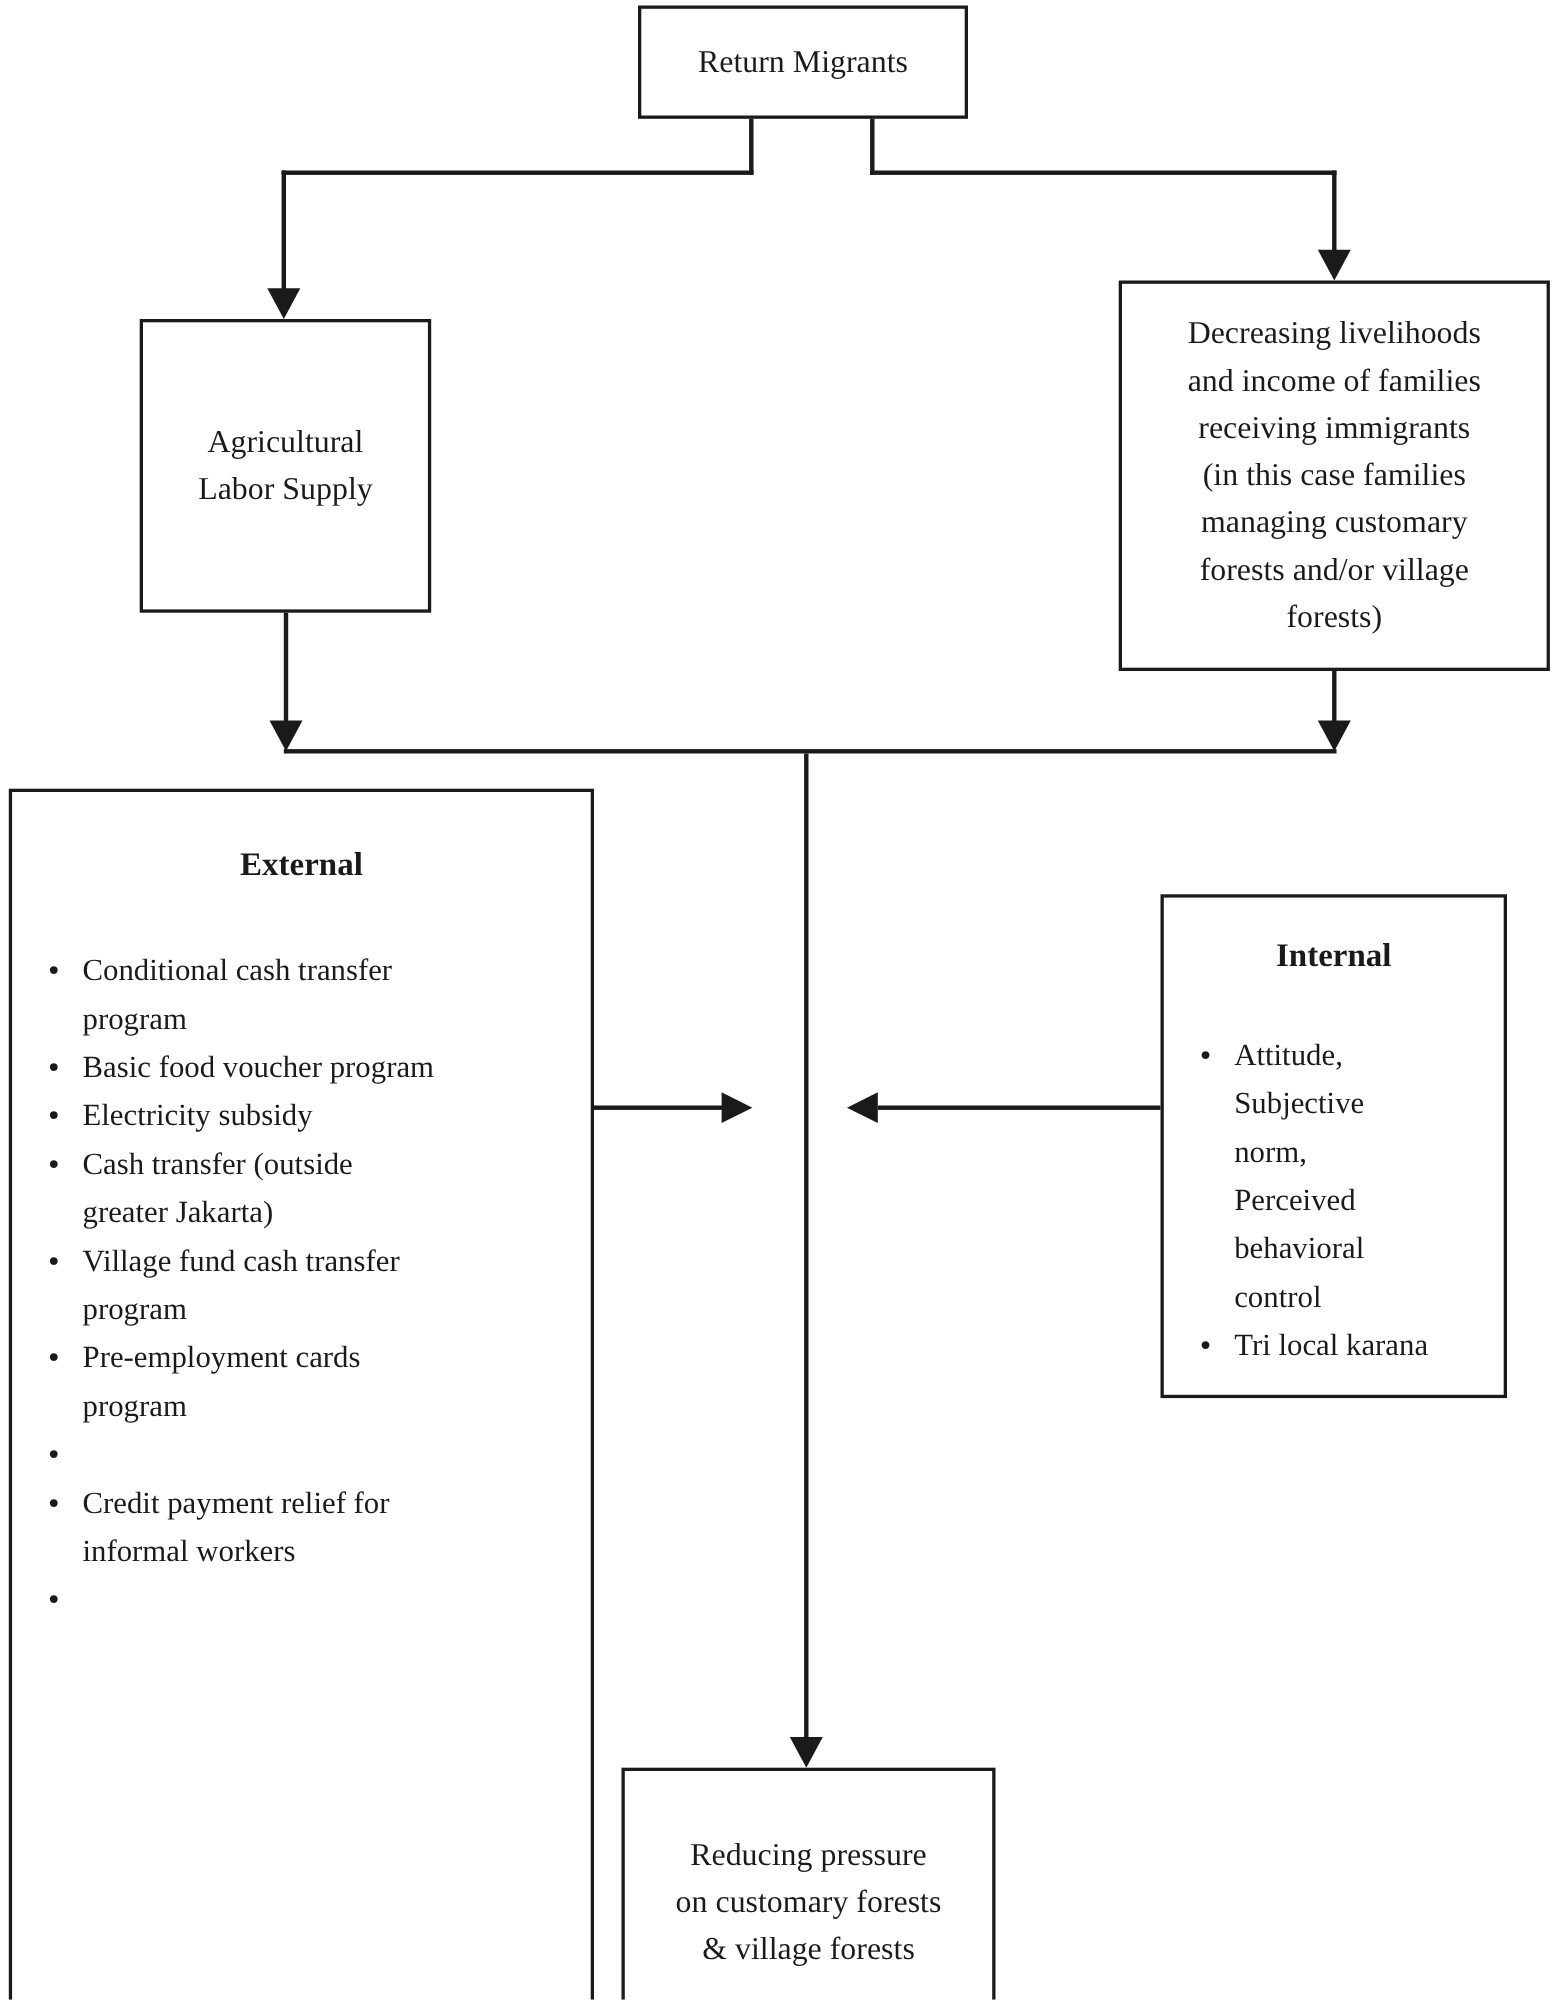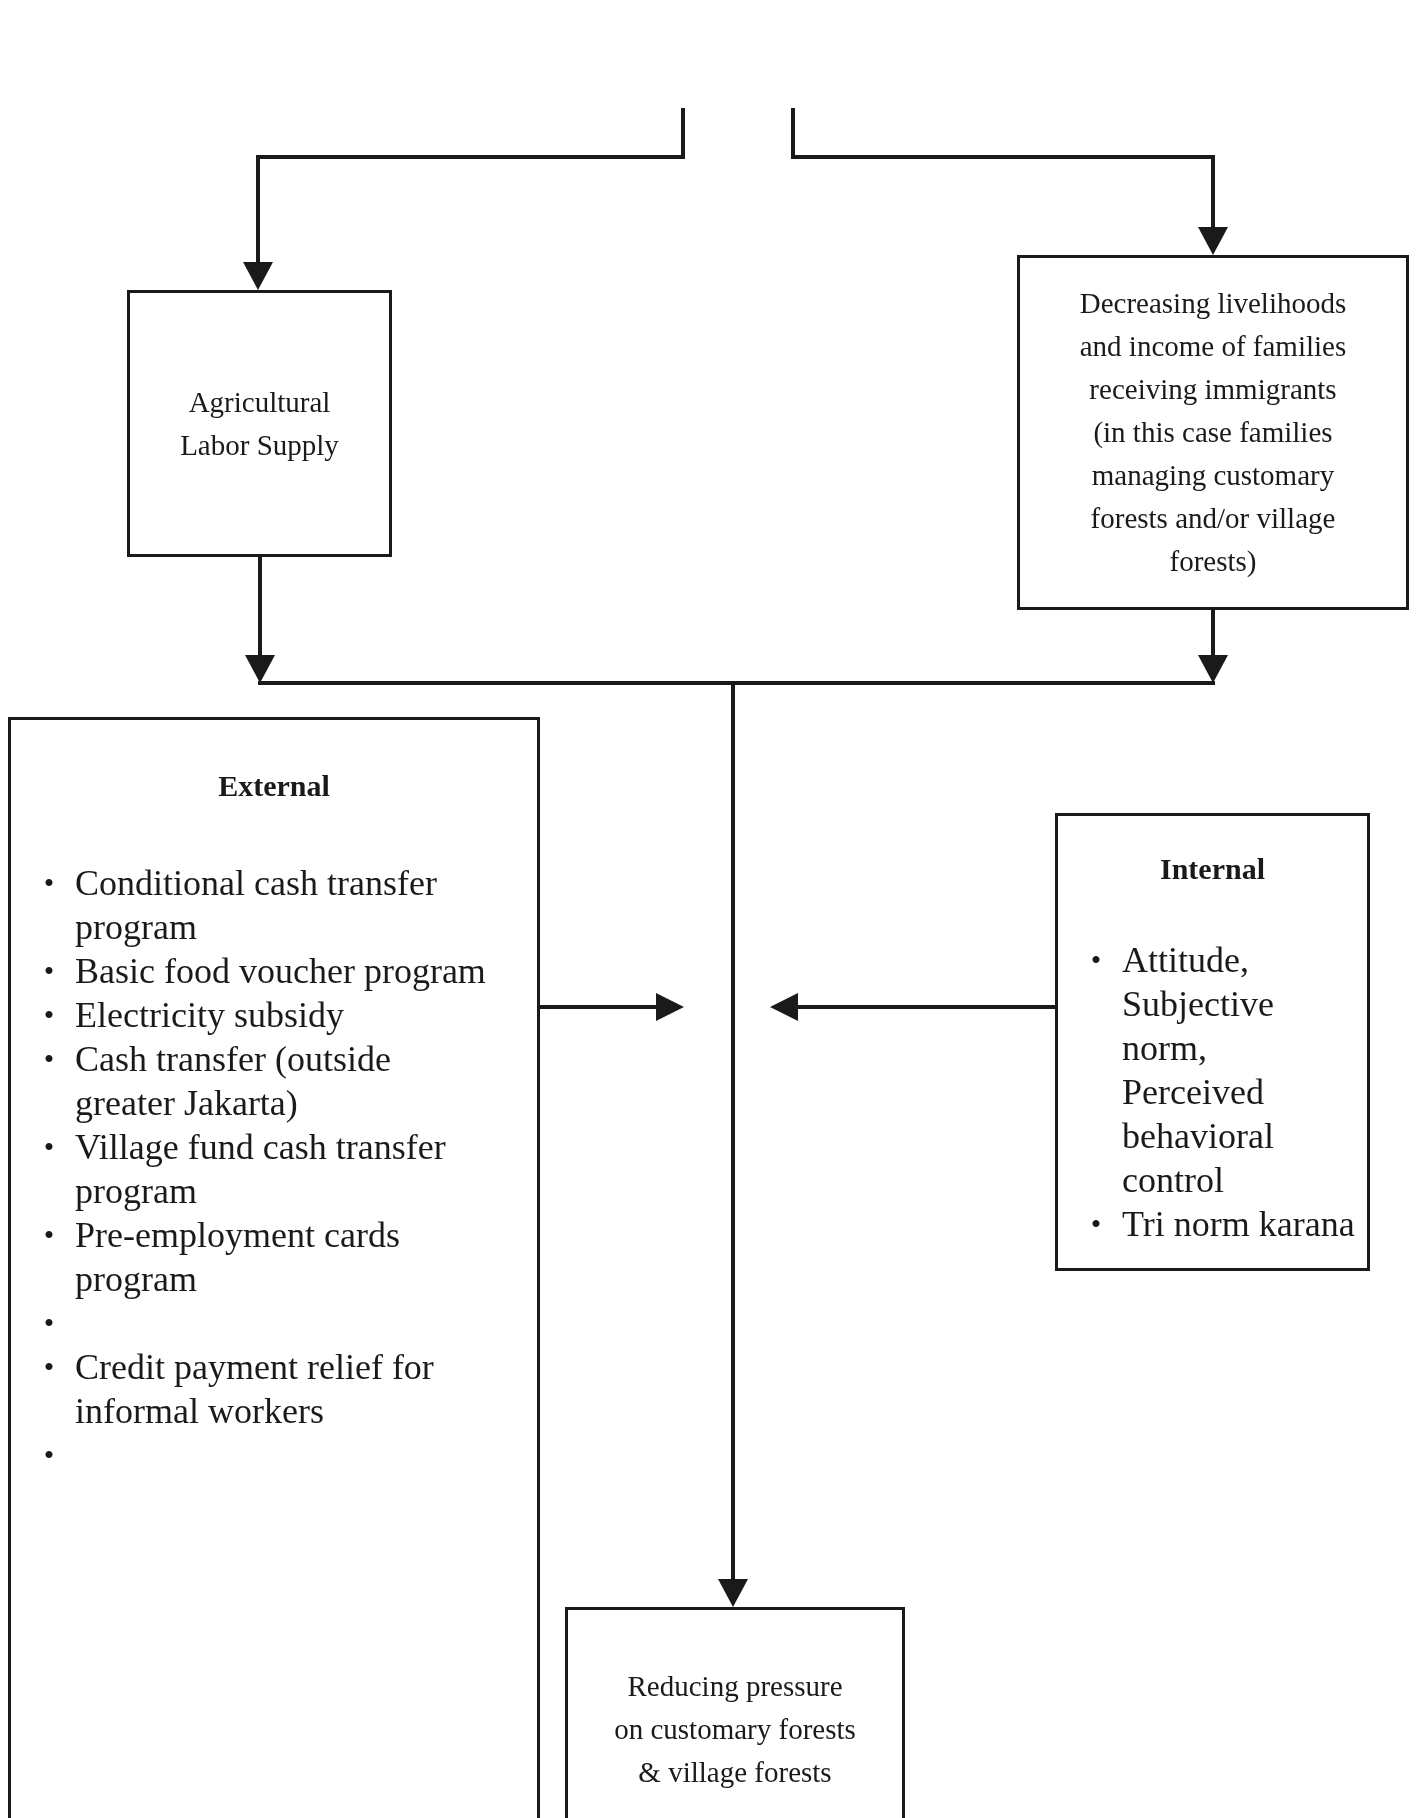--- a/index.html
+++ b/index.html
@@ -20,38 +20,41 @@
   }
   .box-title{
     text-align:center; font-weight:bold; font-size:30px; line-height:34px;
   }
   ul.bullets{ list-style:none; margin:0; padding:0; }
   ul.bullets li{ display:flex; align-items:flex-start; padding-left:12px; }
   ul.bullets .bullet{
     flex:0 0 52px; text-align:center; font-size:30px; line-height:44px;
   }
   ul.bullets .li-text{
-    flex:1 1 auto; white-space:pre-line; font-size:36px; line-height:44px;
+    flex:1 1 auto; white-space:pre-line; font-size:28px; line-height:44px;
   }
   .line{ position:absolute; background:var(--ink); }
   .ah-down{ position:absolute; width:0; height:0;
     border-left:15px solid transparent; border-right:15px solid transparent;
     border-top:28px solid var(--ink); }
   .ah-right{ position:absolute; width:0; height:0;
     border-top:14px solid transparent; border-bottom:14px solid transparent;
     border-left:28px solid var(--ink); }
   .ah-left{ position:absolute; width:0; height:0;
     border-top:14px solid transparent; border-bottom:14px solid transparent;
     border-right:28px solid var(--ink); }
 </style>
 </head>
 <body>
 
 <div class="canvas">
 
+  <div class="box center-text" style="left:580px; top:5px; width:300px; height:103px;">
+    <span>Return Migrants</span>
+  </div>
 
   <div class="box center-text" style="left:127px; top:290px; width:265px; height:267px;">
     <span>Agricultural
 Labor Supply</span>
   </div>
 
   <div class="box center-text" style="left:1017px; top:255px; width:392px; height:355px;">
     <span>Decreasing livelihoods
 and income of families
 receiving immigrants
@@ -113,21 +116,21 @@
           <span class="bullet">•</span>
           <span class="li-text">Attitude,
 Subjective
 norm,
 Perceived
 behavioral
 control</span>
         </li>
         <li>
           <span class="bullet">•</span>
-          <span class="li-text">Tri norm karana</span>
+          <span class="li-text">Tri local karana</span>
         </li>
       </ul>
   </div>
 
   <div class="box center-text" style="left:565px; top:1607px; width:340px; height:245px;">
     <span>Reducing pressure
 on customary forests
 &amp; village forests</span>
   </div>
 

